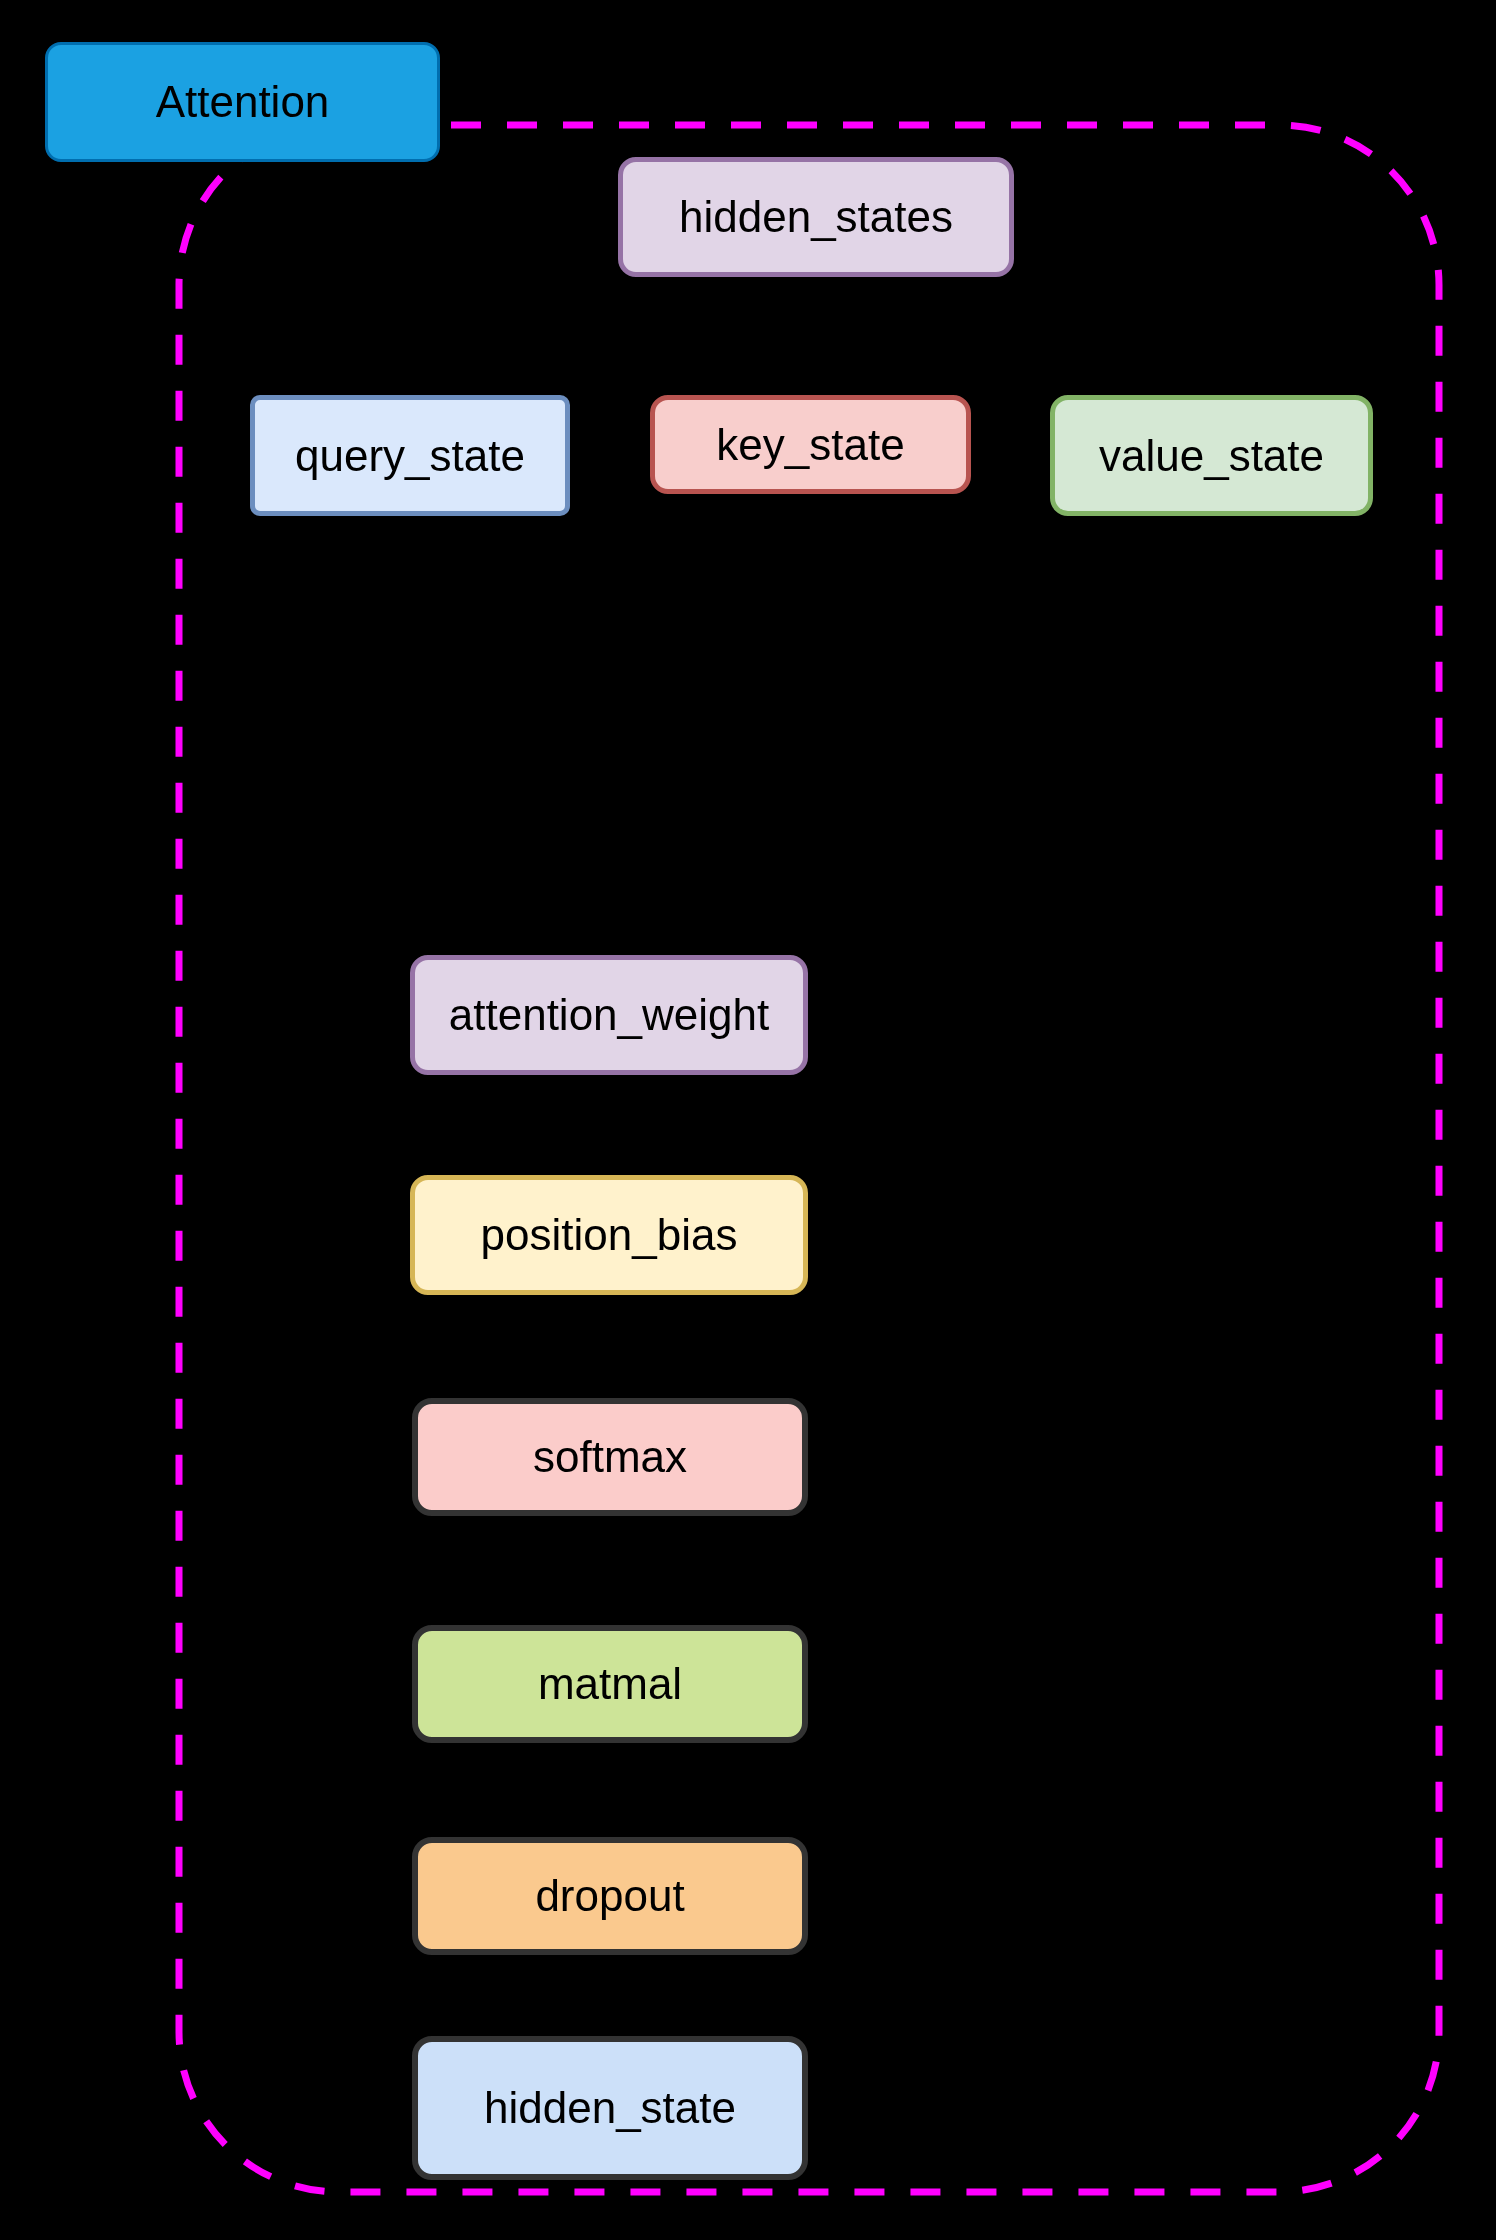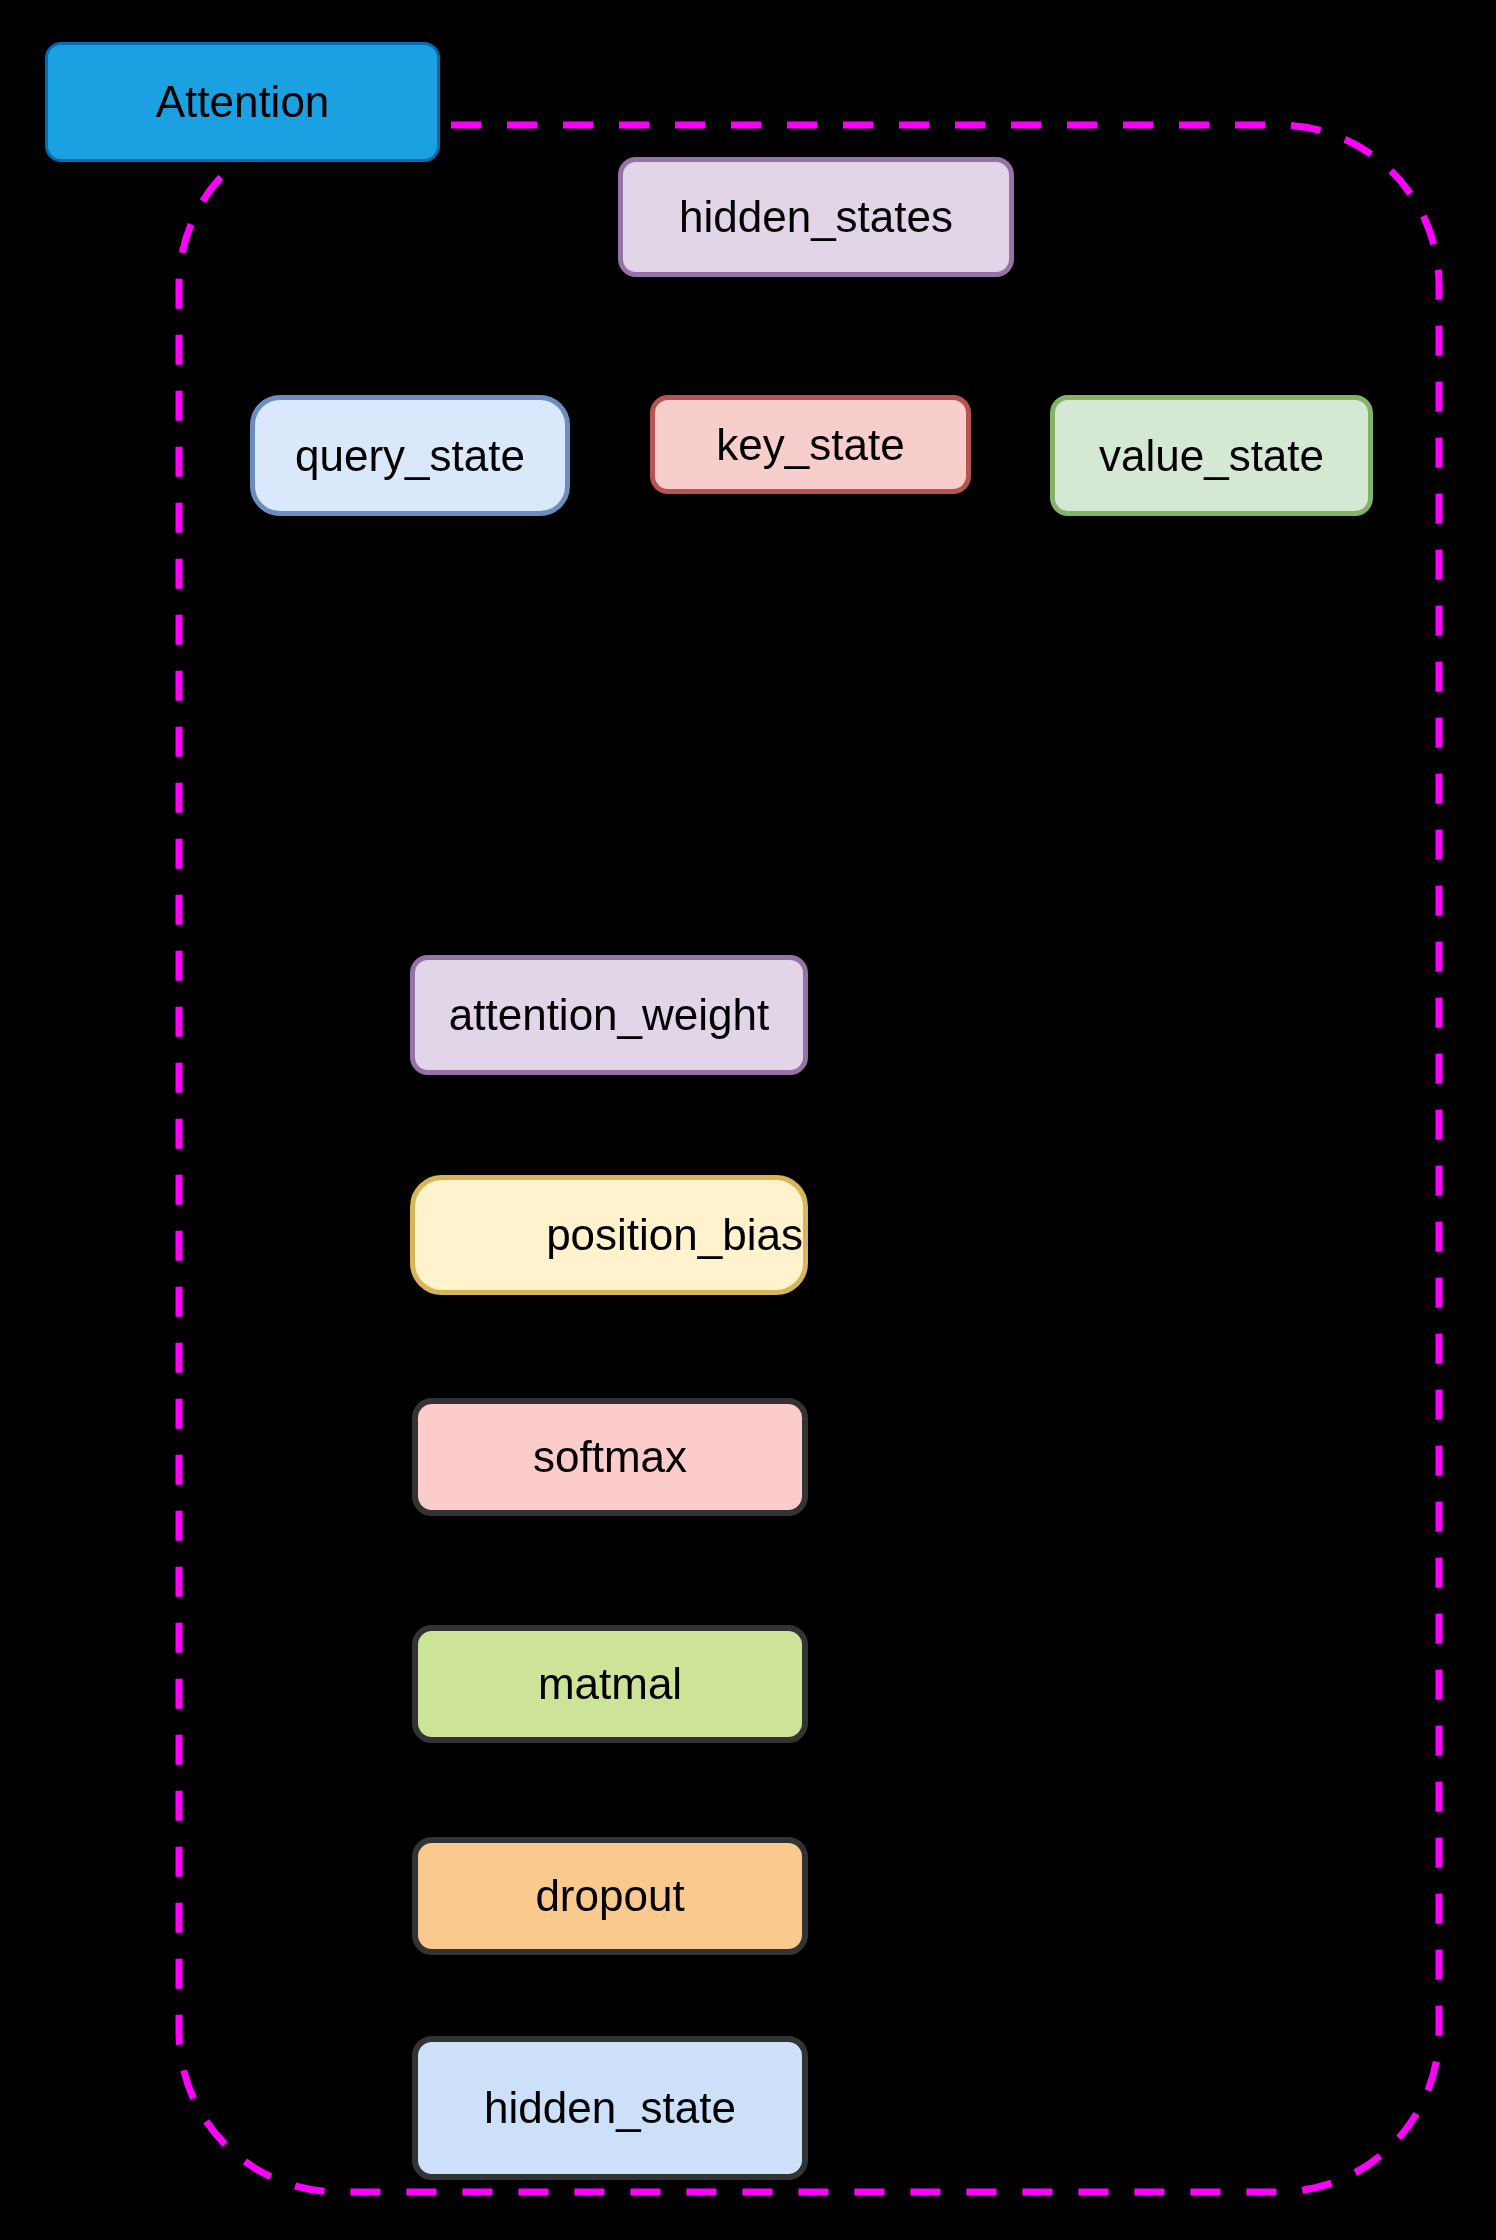--- a/index.html
+++ b/index.html
@@ -69,38 +69,38 @@
   </svg>
 
   <div id="attention-tab" style="left: 45px; top: 42px; width: 395px; height: 120px; background: rgb(27, 161, 226); border: 3px solid rgb(0, 110, 175); border-radius: 16px; color: #000000;">
     <span>Attention</span>
   </div>
 
   <div class="node" style="left: 618px; top: 157px; width: 396px; height: 120px; background: rgb(225, 213, 231); border: 5px solid rgb(150, 115, 166); border-radius: 18px;">
     <span class="label">hidden_states</span>
   </div>
 
-  <div class="node" style="left: 250px; top: 395px; width: 320px; height: 121px; background: rgb(218, 232, 252); border: 5px solid rgb(108, 142, 191); border-radius: 30px;">
+  <div class="node" style="left: 250px; top: 395px; width: 320px; height: 121px; background: rgb(218, 232, 252); border: 5px solid rgb(108, 142, 191); border-radius: 10px;">
     <span class="label">query_state</span>
   </div>
 
   <div class="node" style="left: 650px; top: 395px; width: 321px; height: 99px; background: rgb(248, 206, 204); border: 5px solid rgb(184, 84, 80); border-radius: 18px;">
     <span class="label">key_state</span>
   </div>
 
   <div class="node" style="left: 1050px; top: 395px; width: 323px; height: 121px; background: rgb(213, 232, 212); border: 5px solid rgb(130, 179, 102); border-radius: 18px;">
     <span class="label">value_state</span>
   </div>
 
 
   <div class="node" style="left: 410px; top: 955px; width: 398px; height: 120px; background: rgb(225, 213, 231); border: 5px solid rgb(150, 115, 166); border-radius: 18px;">
     <span class="label">attention_weight</span>
   </div>
 
-  <div class="node" style="left: 410px; top: 1175px; width: 398px; height: 120px; background: rgb(255, 242, 204); border: 5px solid rgb(214, 182, 86); border-radius: 32px; justify-content: flex-end;">
+  <div class="node" style="left: 410px; top: 1175px; width: 398px; height: 120px; background: rgb(255, 242, 204); border: 5px solid rgb(214, 182, 86); border-radius: 18px;">
     <span class="label">position_bias</span>
   </div>
 
   <div class="node" style="left: 412px; top: 1398px; width: 396px; height: 118px; background: rgb(251, 204, 202); border: 6px solid rgb(51, 51, 51); border-radius: 20px;">
     <span class="label">softmax</span>
   </div>
 
   <div class="node" style="left: 412px; top: 1625px; width: 396px; height: 118px; background: rgb(205, 228, 152); border: 6px solid rgb(51, 51, 51); border-radius: 20px;">
     <span class="label">matmal</span>
   </div>

